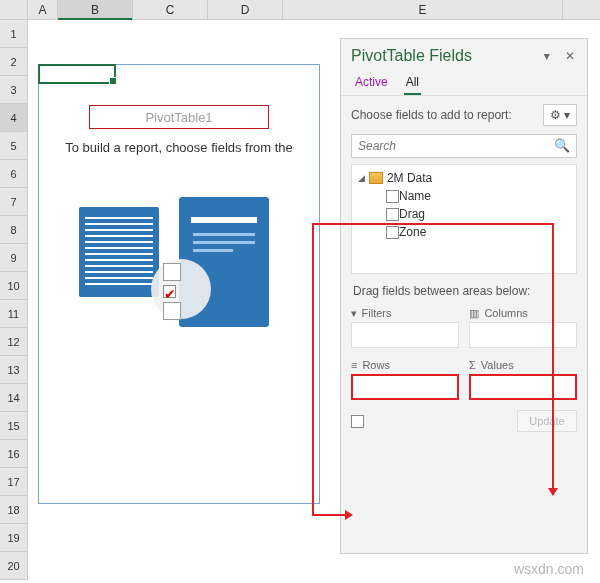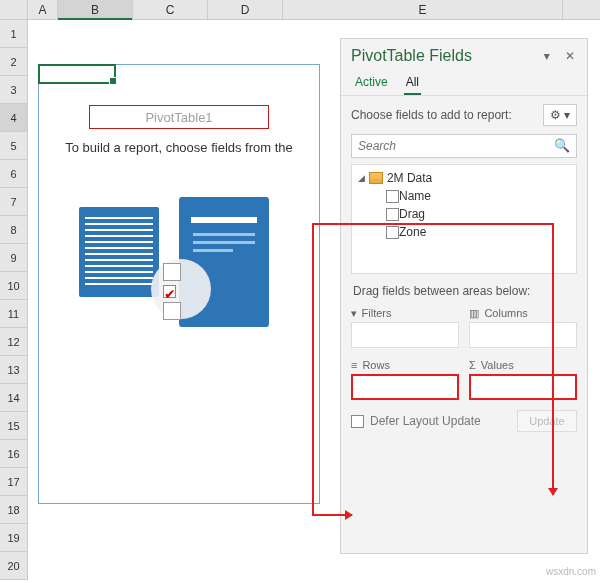--- a/index.html
+++ b/index.html
@@ -41,21 +41,21 @@
 .ill-ck{width:18px;height:18px;border:1px solid #999;background:#fff;margin:4px 0;}
 .ill-ck.chk::before{content:"✔"; color:#c00; font-size:14px; line-height:16px; display:block; text-align:center;}
 .ill-circle{position:absolute; left:72px; top:62px; width:60px; height:60px; border-radius:50%; background:#f2f2f2; opacity:0.9;}
 
 
 .pane { position:absolute; right:12px; top:38px; width:248px; height:516px; background:#f3f3f3; border:1px solid #d0d0d0; font-size:12px; display:flex; flex-direction:column; }
 .pane-head { display:flex; align-items:center; justify-content:space-between; padding:8px 10px 4px; }
 .pane-title { color:#2b6b3e; font-size:16px; font-weight:400; }
 .pane-ctrls span{ color:#666; font-size:12px; margin-left:6px; cursor:default; display:inline-block; width:14px; text-align:center;}
 .pane-tabs{ display:flex; gap:14px; padding: 2px 12px 0; border-bottom:1px solid #ddd;}
-.pane-tab{ padding:4px 2px; color:#15803d; font-size:12px; }
+.pane-tab{ padding:4px 2px; color:#a21caf; font-size:12px; }
 .pane-tab.active{ color:#222; border-bottom:2px solid #217346; font-weight:400;}
 .pane-sub{ display:flex; align-items:center; justify-content:space-between; padding:8px 10px; color:#555; }
 .gear-btn{ width:34px; height:22px; border:1px solid #ccc; background:#fff; font-size:12px; text-align:center; line-height:20px; color:#555;}
 .search-wrap{ margin:0 10px 6px; position:relative;}
 .search{ width:100%; height:24px; border:1px solid #ccc; padding:0 24px 0 6px; font-size:12px; font-style:italic; color:#888;}
 .search-ic{ position:absolute; right:6px; top:4px; color:#888; font-size:13px;}
 .field-tree{ background:#fff; margin:0 10px; border:1px solid #ddd; padding:6px 6px 10px; height:110px; }
 .tree-root{ display:flex; align-items:center; gap:4px; color:#333;}
 .tree-root .tw{ font-size:9px; color:#666;}
 .tbl-ic{ width:14px;height:12px; background:linear-gradient(#f7c65f,#e8a838); border:1px solid #c98a20; display:inline-block;}
@@ -71,21 +71,21 @@
 .defer .lbl{ display:flex; align-items:center; gap:6px;}
 .upd-btn{ width:60px; height:22px; border:1px solid #ddd; background:#f6f6f6; color:#bbb; font-size:11px;}
 
 
 .guide{position:absolute; pointer-events:none; z-index:5;}
 .g-h{height:2px; background:#e02020;}
 .g-v{width:2px; background:#e02020;}
 .arrow-r::after{content:""; position:absolute; right:-6px; top:-4px; border:5px solid transparent; border-left:8px solid #e02020;}
 .arrow-d::after{content:""; position:absolute; left:-4px; bottom:-6px; border:5px solid transparent; border-top:8px solid #e02020;}
 
-.watermark{position:absolute; right:4px; bottom:6px; font-size:10px; color:#b8b8b8;}
+.watermark{position:absolute; right:16px; bottom:6px; font-size:14px; color:#b8b8b8;}
 .frame{position:absolute; left:4px; top:4px; right:4px; bottom:4px; border:1px solid #bfbfbf; pointer-events:none;}
 </style>
 </head>
 <body>
 
 <div class="frame"></div>
 
 <div class="sheet">
   <div class="col-headers">
     <div class="corner"></div>
@@ -209,21 +209,20 @@
       <div class="area-h">
           <span>Σ</span>
           <span>Values</span>
         </div>
       <div class="area-box hl"></div>
     </div>
   </div>
   <div class="defer">
     <div class="lbl">
       <span class="chk"></span>
-      <span>Defer Layout Update</span>
     </div>
     <button class="upd-btn">Update</button>
   </div>
 </div>
 
 <div class="guide g-h" style="left:422px; top:223px; width:130px;"></div>
 <div class="guide g-v" style="left:312px; top:223px; height:292px;"></div>
 <div class="guide g-h" style="left:312px; top:223px; width:110px;"></div>
 <div class="guide g-h arrow-r" style="left:312px; top:514px; width:40px;"></div>
 <div class="guide g-v arrow-d" style="left:552px; top:223px; height:272px;"></div>

